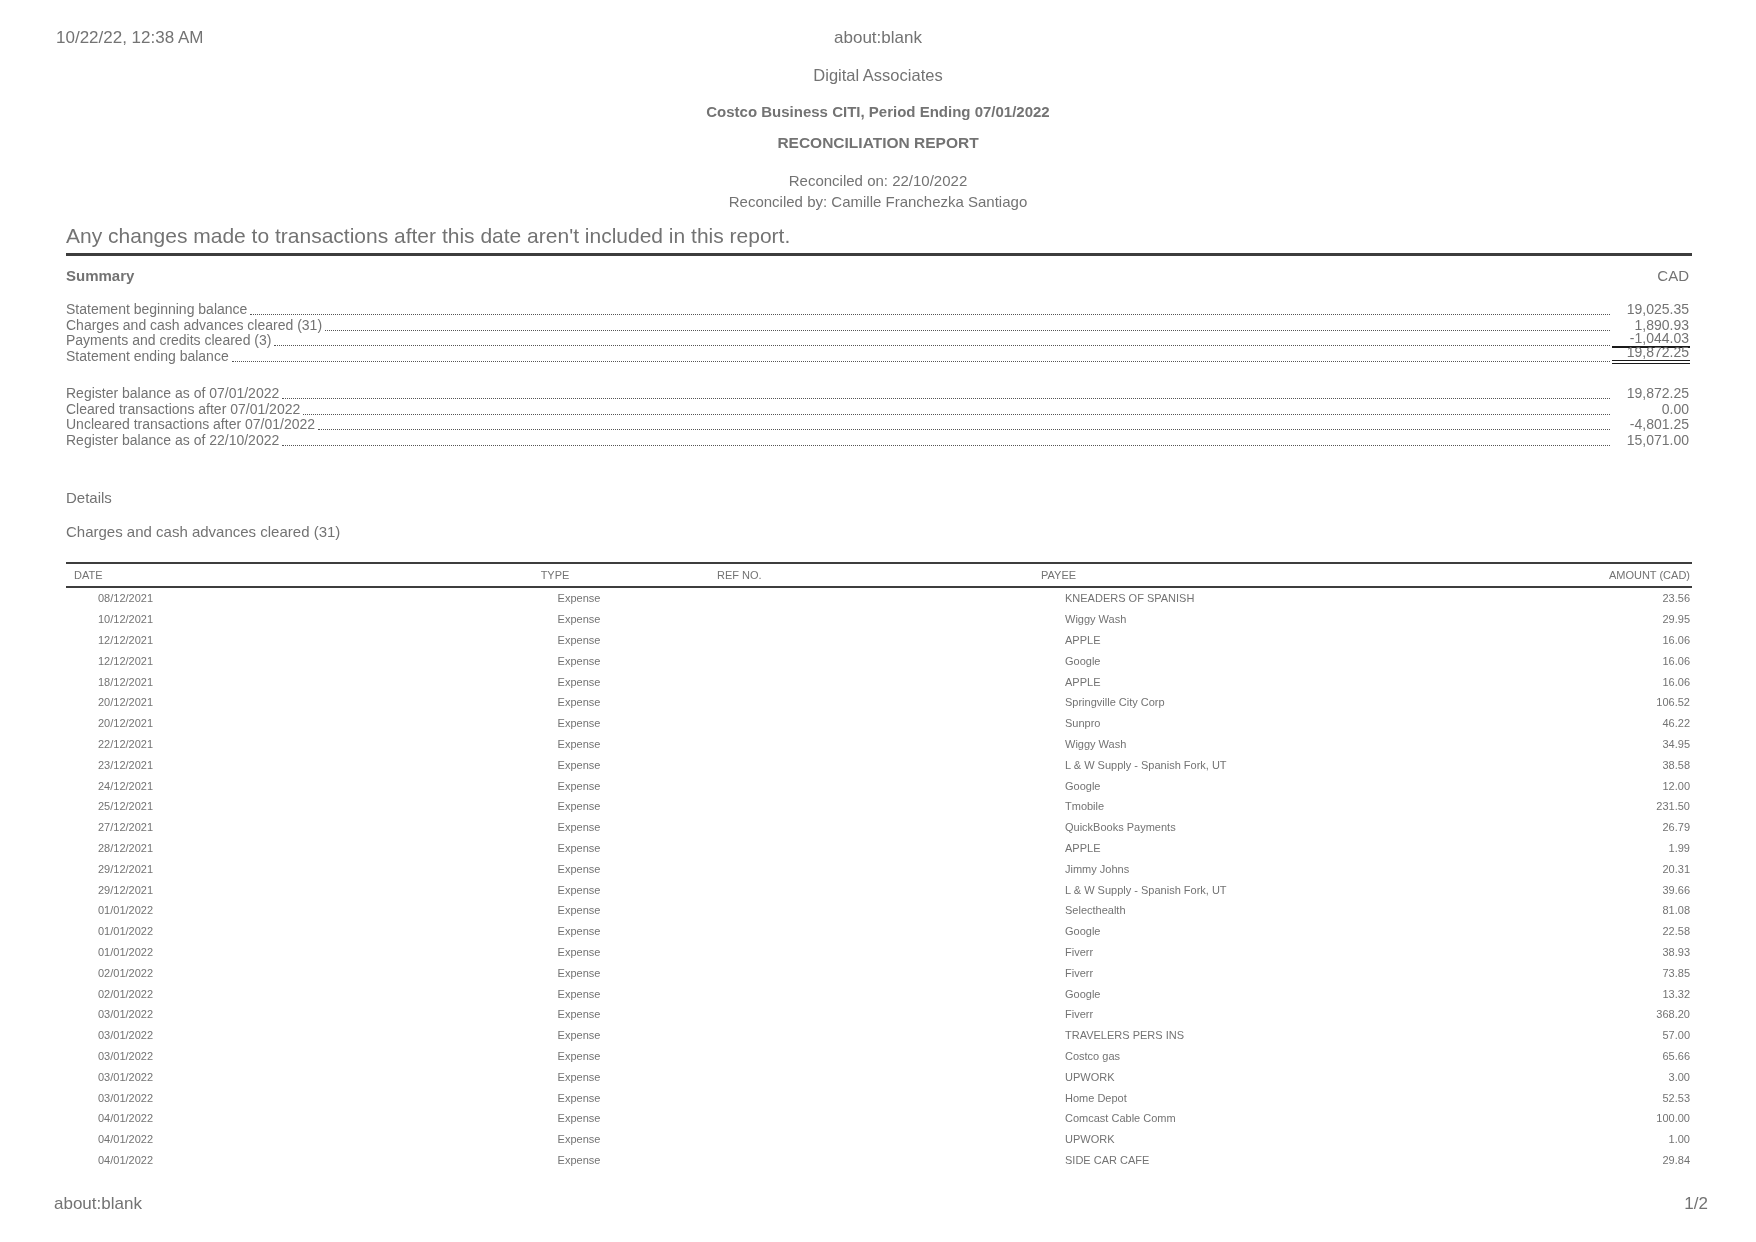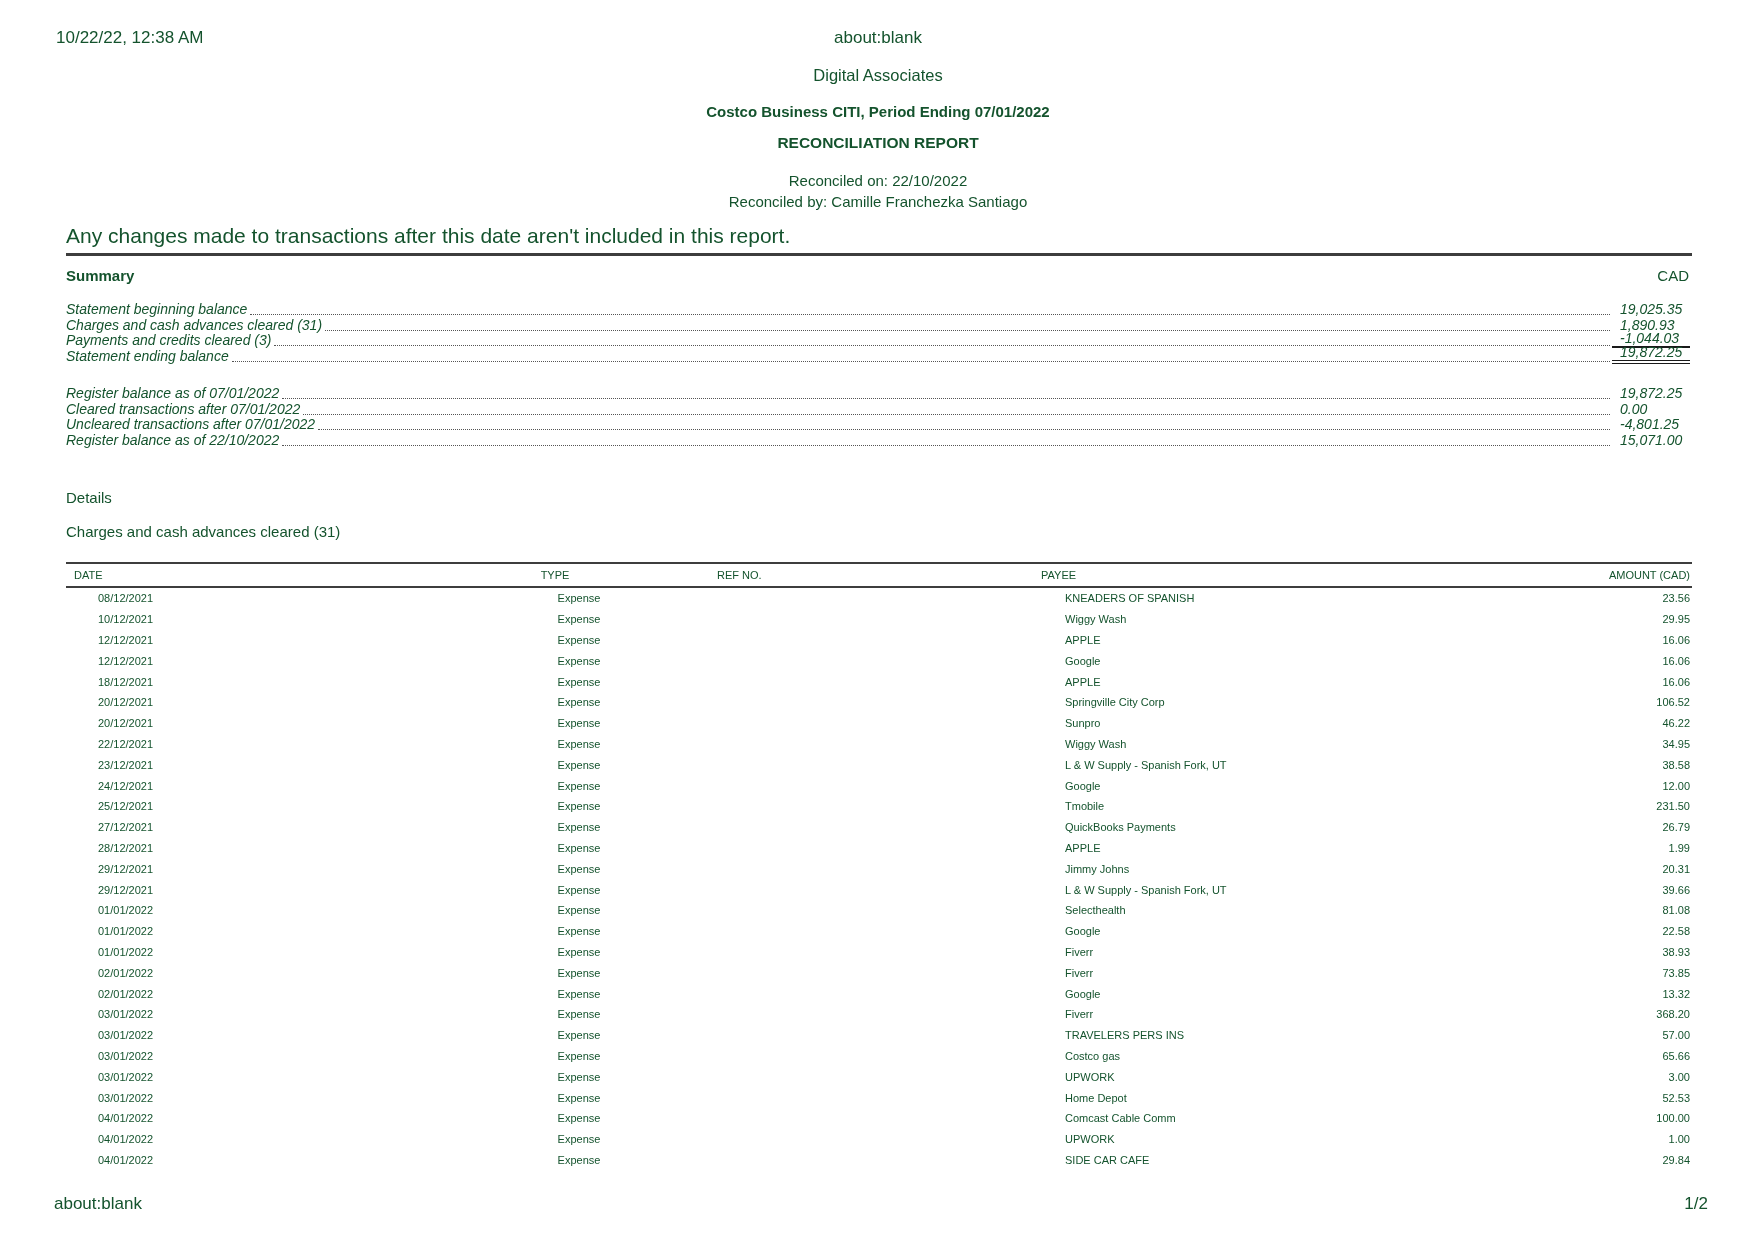--- a/index.html
+++ b/index.html
@@ -1,19 +1,19 @@
 <!DOCTYPE html>
 <html><head>
 <meta charset="utf-8">
 <style>
   * { margin:0; padding:0; box-sizing:border-box; }
   html,body { background:#fff; }
   .page {
     position:relative; width:1756px; height:1242px; background:#ffffff;
-    font-family:"Liberation Sans", sans-serif; color:#14532d; overflow:hidden;
+    font-family:"Liberation Sans", sans-serif; color:#737373; overflow:hidden;
   }
   
   .print-header { position:absolute; top:28px; left:0; right:0; height:22px; font-size:17px; }
   .ph-date { position:absolute; left:56px; top:0; white-space:nowrap; }
   .ph-title { position:absolute; left:0; right:0; text-align:center; }
   .print-footer { position:absolute; top:1194px; left:0; right:0; height:22px; font-size:17px; }
   .pf-left { position:absolute; left:54px; top:0; }
   .pf-right { position:absolute; right:48px; top:0; }
 
   
@@ -30,24 +30,24 @@
     top:224px; font-size:21px; padding-bottom:5px;
     border-bottom:3px solid #3d3d3d;
   }
   .summary-head { top:267px; display:flex; justify-content:space-between; font-size:15px; }
   .summary-title { font-weight:bold; }
   .summary-cad { padding-right:3px; }
 
   .sum-block { }
   .sum-block-1 { top:302px; }
   .sum-block-2 { top:386px; }
-  .sum-row { display:flex; align-items:flex-end; height:15.4px; font-size:14px; line-height:15px; padding-right:2px;font-style:italic; }
+  .sum-row { display:flex; align-items:flex-end; height:15.4px; font-size:14px; line-height:15px; padding-right:2px; }
   .sum-label { white-space:nowrap; }
   .leader { flex:1; border-bottom:1px dotted #555; margin:0 2px 2px 3px; align-self:flex-end; }
-  .sum-value { white-space:nowrap; text-align:left; min-width:78px; padding:0 1px 0 8px; }
+  .sum-value { white-space:nowrap; text-align:right; min-width:78px; padding:0 1px 0 8px; }
   .u-single { border-bottom:2px solid #1a1a1a; }
   .u-double { border-bottom:4px double #1a1a1a; }
 
   .details-head { top:489px; font-size:15px; font-weight:normal; }
   .section-title { top:523px; font-size:15px; }
 
   
   .tbl { top:562px; font-size:11px; }
   .tbl-header {
     display:flex; align-items:center; height:26px;

